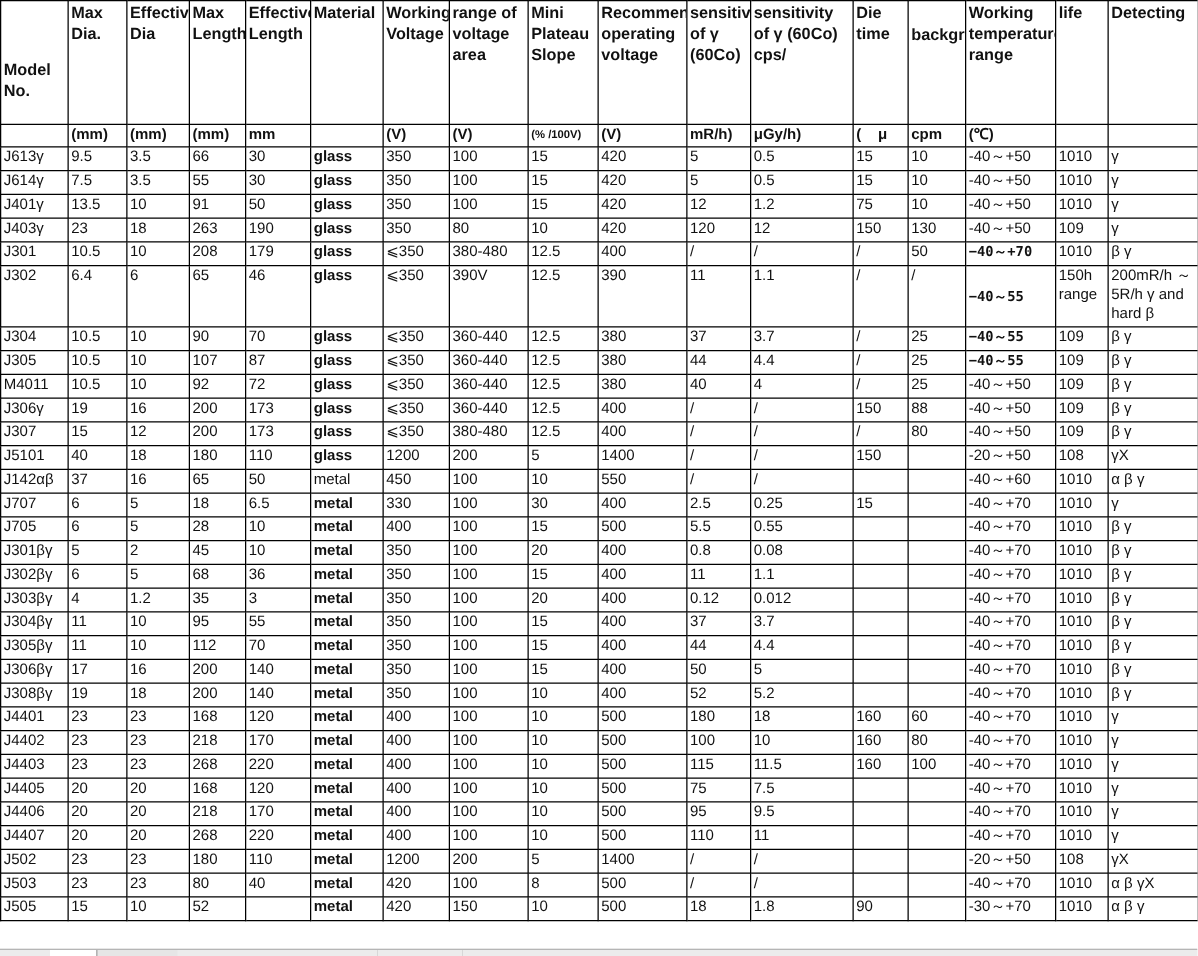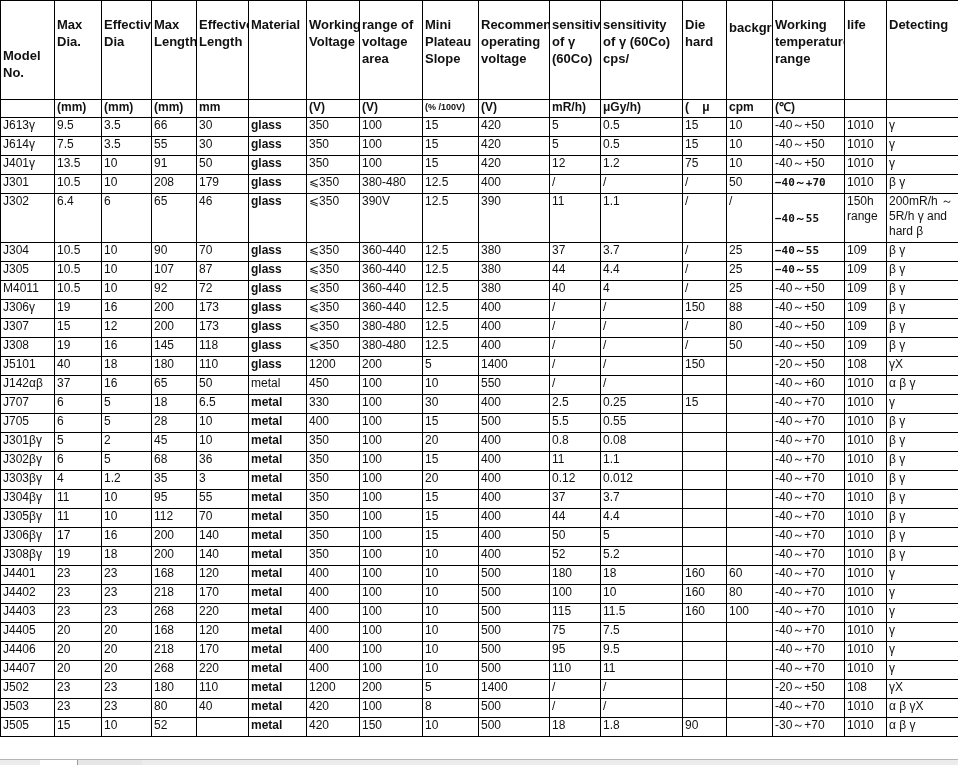--- a/index.html
+++ b/index.html
@@ -1,19 +1,19 @@
 <!DOCTYPE html>
 <html><head>
 <meta charset="utf-8">
 <style>
   html, body { margin:0; padding:0; background:#fff; }
   body { width:958px; height:765px; overflow:hidden; position:relative; font-family:"Liberation Sans", sans-serif; color:#111; }
   table.spec { border-collapse:collapse; table-layout:fixed; position:absolute; left:0; top:0; width:958px; font-size:12px; }
   table.spec td { border:1px solid #000; padding:0 2px; vertical-align:top; line-height:15px; height:18px; overflow:hidden; white-space:nowrap; }
-  table.spec tr.hdr td { font-weight:bold; font-size:13px; line-height:17px; white-space:normal; height:70px; padding-top:15px; }
+  table.spec tr.hdr td { font-weight:bold; font-size:13px; line-height:17px; white-space:normal; height:70px; padding-top:0; }
   table.spec tr.hdr td.model { vertical-align:middle; padding-top:28px; }
   table.spec tr.units td { font-weight:bold; font-size:12px; height:17px; }
   table.spec tr.units td.small { font-size:9px; }
   table.spec td.mat { font-weight:bold; }
   table.spec td.mat.plain { font-weight:normal; }
   table.spec td.temp-serif { font-family:"DejaVu Sans Mono", monospace; font-size:11px; text-align:left;font-weight:bold; }
   table.spec tr.tall td { height:48px; white-space:normal; }
   table.spec tr.tall td.vmid { vertical-align:middle; }
   .bottom-bar { position:absolute; left:0; top:759px; width:958px; height:6px; background:#e6e6e6; border-top:1px solid #b5b5b5; }
   .bottom-bar .tab { position:absolute; top:0; height:6px; border-right:1px solid #9a9a9a; background:#ececec; }
@@ -48,21 +48,21 @@
       <td>Effective Dia</td>
       <td>Max Length</td>
       <td>Effective Length</td>
       <td>Material</td>
       <td>Working Voltage</td>
       <td>range of voltage area</td>
       <td>Mini Plateau Slope</td>
       <td>Recommendation operating voltage</td>
       <td>sensitivity of γ (60Co)</td>
       <td>sensitivity of γ (60Co) cps/</td>
-      <td>Die hard</td>
+      <td>Die time</td>
       <td style="padding-top:18px">background</td>
       <td>Working temperature range</td>
       <td>life</td>
       <td>Detecting</td>
     </tr>
     <tr class="units">
       <td></td>
       <td>(mm)</td>
       <td>(mm)</td>
       <td>(mm)</td>
@@ -131,20 +131,39 @@
         <td>420</td>
         <td>12</td>
         <td>1.2</td>
         <td>75</td>
         <td>10</td>
         <td>-40～+50</td>
         <td>1010</td>
         <td>γ</td>
       </tr>
       <tr>
+        <td>J403γ</td>
+        <td>23</td>
+        <td>18</td>
+        <td>263</td>
+        <td>190</td>
+        <td class="mat">glass</td>
+        <td>350</td>
+        <td>80</td>
+        <td>10</td>
+        <td>420</td>
+        <td>120</td>
+        <td>12</td>
+        <td>150</td>
+        <td>130</td>
+        <td>-40～+50</td>
+        <td>109</td>
+        <td>γ</td>
+      </tr>
+      <tr>
         <td>J301</td>
         <td>10.5</td>
         <td>10</td>
         <td>208</td>
         <td>179</td>
         <td class="mat">glass</td>
         <td>⩽350</td>
         <td>380-480</td>
         <td>12.5</td>
         <td>400</td>
@@ -259,39 +278,20 @@
         <td>173</td>
         <td class="mat">glass</td>
         <td>⩽350</td>
         <td>380-480</td>
         <td>12.5</td>
         <td>400</td>
         <td>/</td>
         <td>/</td>
         <td>/</td>
         <td>80</td>
-        <td>-40～+50</td>
-        <td>109</td>
-        <td>β γ</td>
-      </tr>
-      <tr>
-        <td>J308</td>
-        <td>19</td>
-        <td>16</td>
-        <td>145</td>
-        <td>118</td>
-        <td class="mat">glass</td>
-        <td>⩽350</td>
-        <td>380-480</td>
-        <td>12.5</td>
-        <td>400</td>
-        <td>/</td>
-        <td>/</td>
-        <td>/</td>
-        <td>50</td>
         <td>-40～+50</td>
         <td>109</td>
         <td>β γ</td>
       </tr>
       <tr>
         <td>J5101</td>
         <td>40</td>
         <td>18</td>
         <td>180</td>
         <td>110</td>

